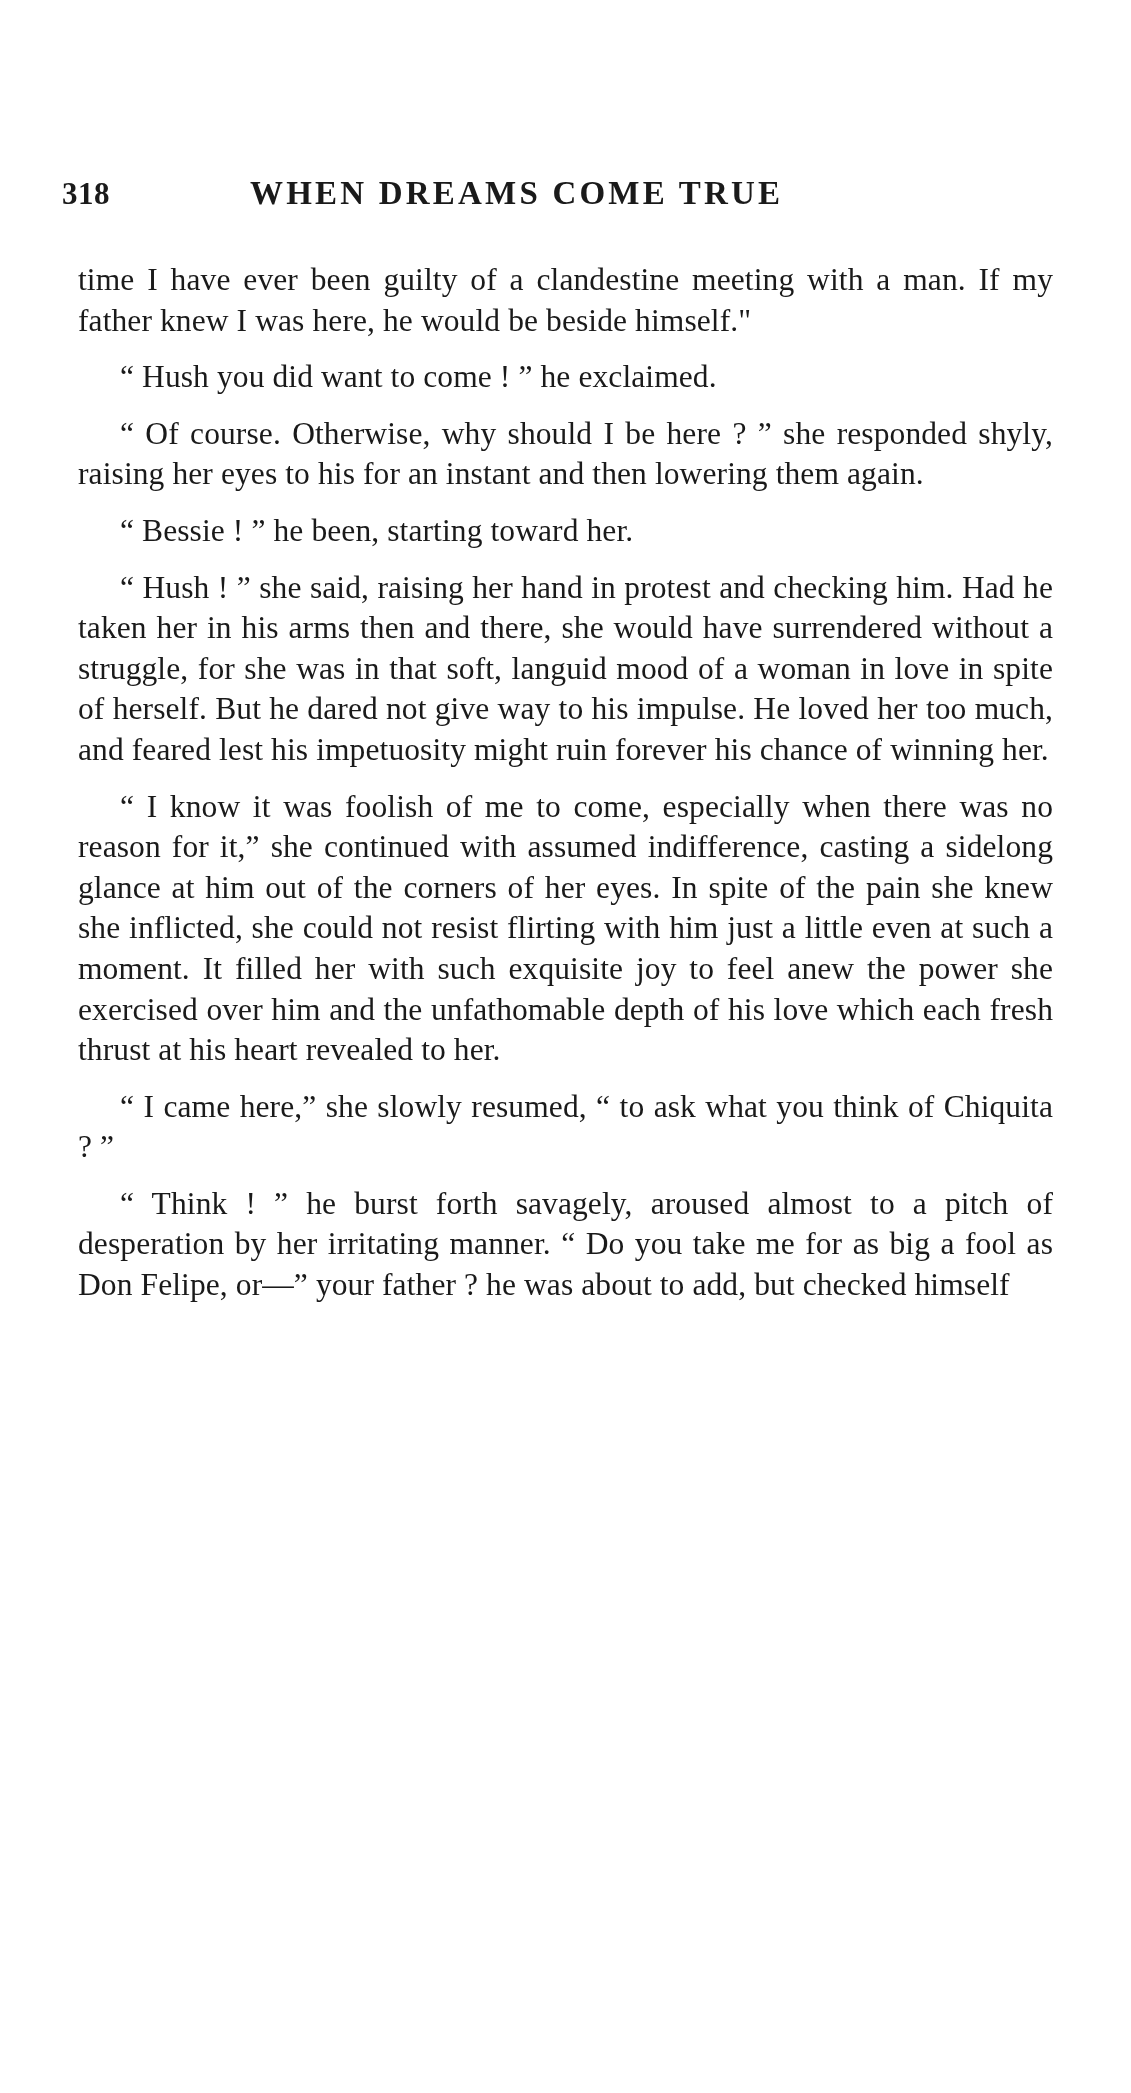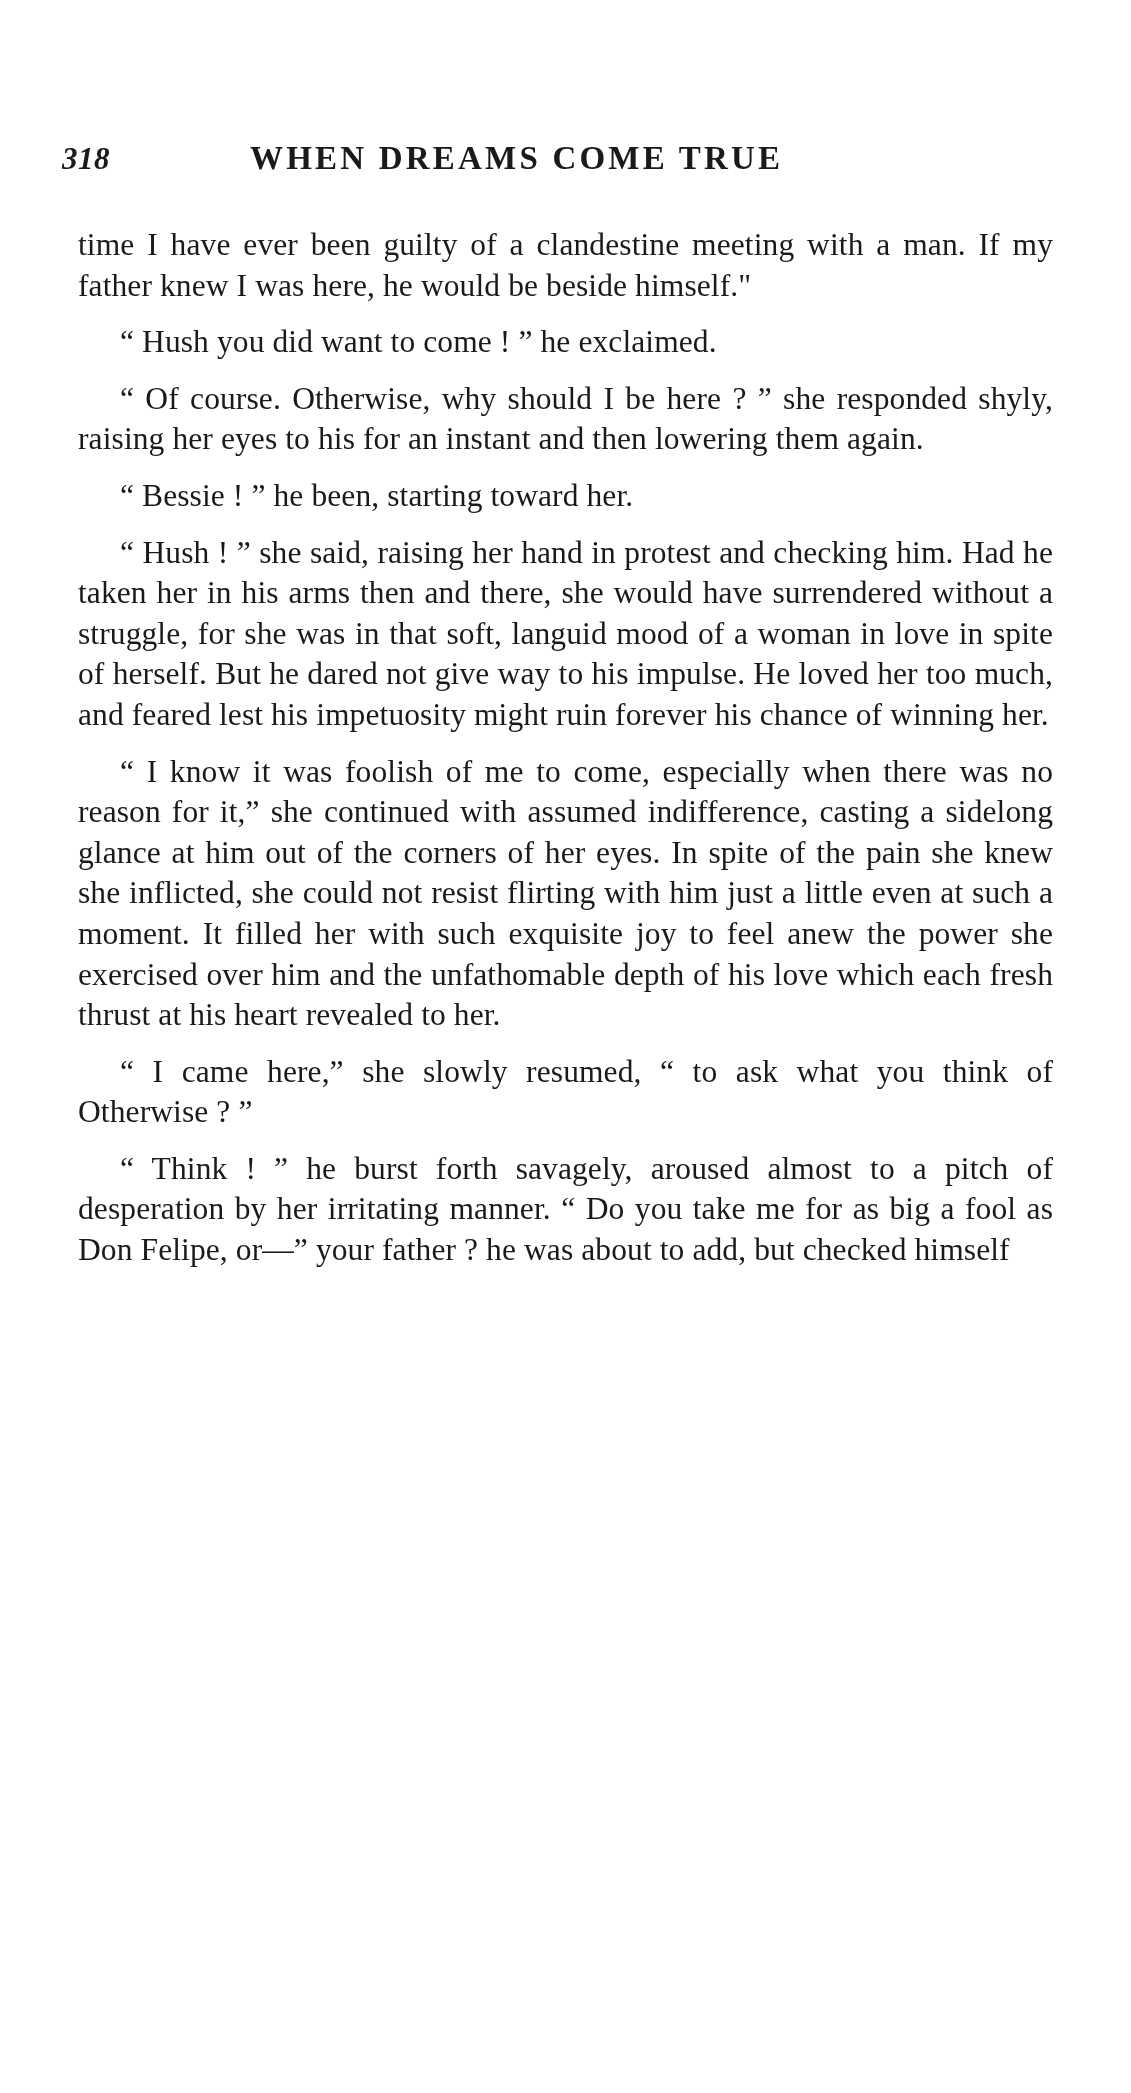--- a/index.html
+++ b/index.html
@@ -26,30 +26,30 @@
     align-items: baseline;
     margin: 140px 0 0 0;
     padding: 0 62px 0 62px;
   }
   .folio {
     font-size: 31px;
     font-weight: bold;
     letter-spacing: 0.5px;
     width: 130px;
     flex: none;
-    font-style: italic;
   }
   .running-title {
     font-size: 33px;
     font-weight: bold;
     letter-spacing: 3.2px;
     flex: 1;
     text-align: left;
     padding-left: 58px;
     white-space: nowrap;
+    margin-top: 35px;
   }
   .body-text {
     margin: 48px 0 0 0;
     padding: 0 62px 0 62px;
   }
   p {
     margin: 16px;
     font-size: 31.5px;
     line-height: 40.6px;
     text-align: justify;
@@ -74,17 +74,17 @@
     <div class="running-title">WHEN DREAMS COME TRUE</div>
   </div>
 
   <div class="body-text">
     <p>time I have ever been guilty of a clandestine meeting with a man.  If my father knew I was here, he would be beside himself."</p>
     <p class="indent">“ Hush you did want to come ! ” he exclaimed.</p>
     <p class="indent">“ Of course.   Otherwise, why should I be here ? ” she responded shyly, raising her eyes to his for an instant and then lowering them again.</p>
     <p class="indent">“ Bessie ! ” he been, starting toward her.</p>
     <p class="indent">“ Hush ! ” she said, raising her hand in protest and checking him.   Had he taken her in his arms then and there, she would have surrendered without a struggle, for she was in that soft, languid mood of a woman in love in spite of herself.   But he dared not give way to his impulse.   He loved her too much, and feared lest his impetuosity might ruin forever his chance of winning her.</p>
     <p class="indent">“ I know it was foolish of me to come, especially when there was no reason for it,” she continued with assumed indifference, casting a sidelong glance at him out of the corners of her eyes.   In spite of the pain she knew she inflicted, she could not resist flirting with him just a little even at such a moment.   It filled her with such exquisite joy to feel anew the power she exercised over him and the unfathomable depth of his love which each fresh thrust at his heart revealed to her.</p>
-    <p class="indent">“ I came here,” she slowly resumed, “ to ask what you think of Otherwise ? ”</p>
+    <p class="indent">“ I came here,” she slowly resumed, “ to ask what you think of Chiquita ? ”</p>
     <p class="indent">“ Think ! ” he burst forth savagely, aroused almost to a pitch of desperation by her irritating manner. “ Do you take me for as big a fool as Don Felipe, or—” your father ? he was about to add, but checked himself</p>
   </div>
 
 </div>
 
 </body></html>

